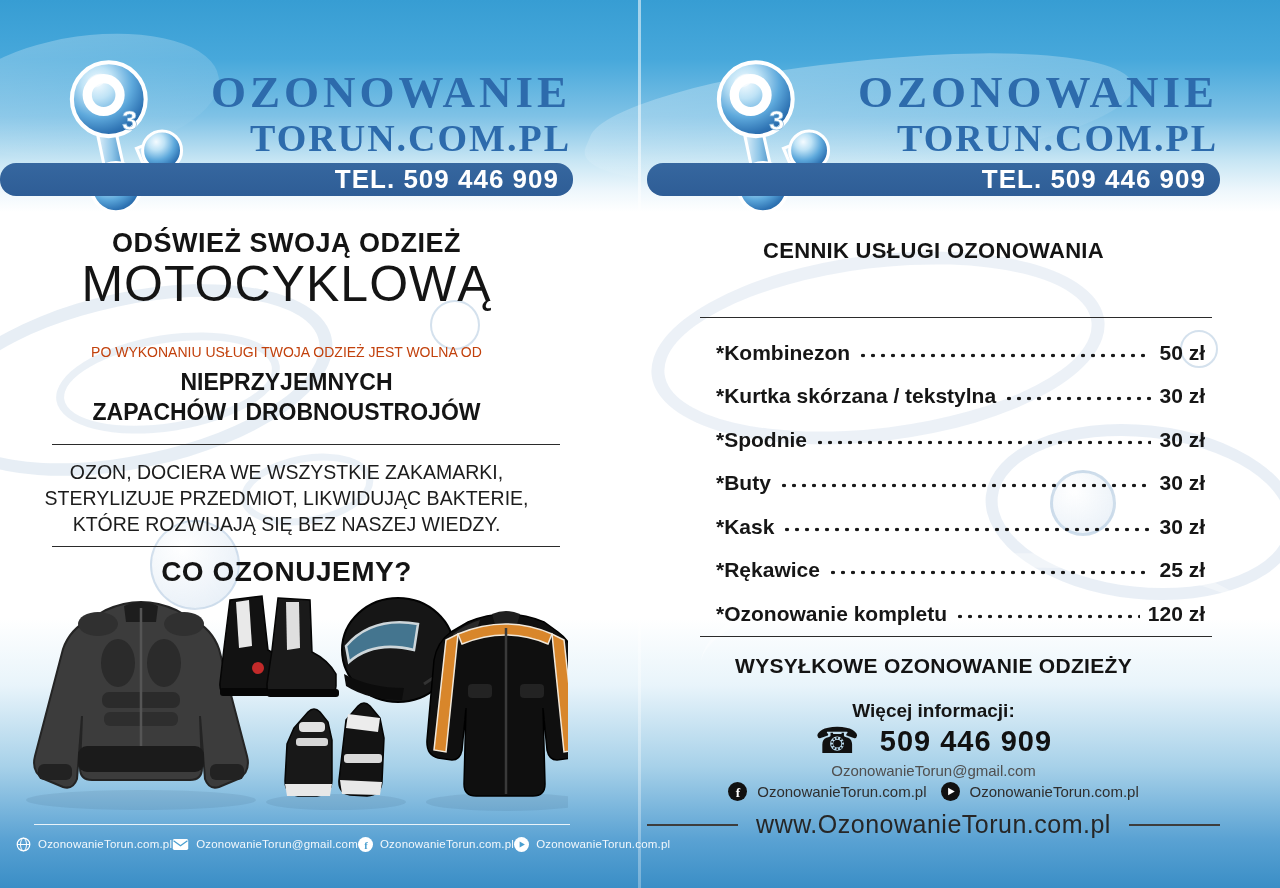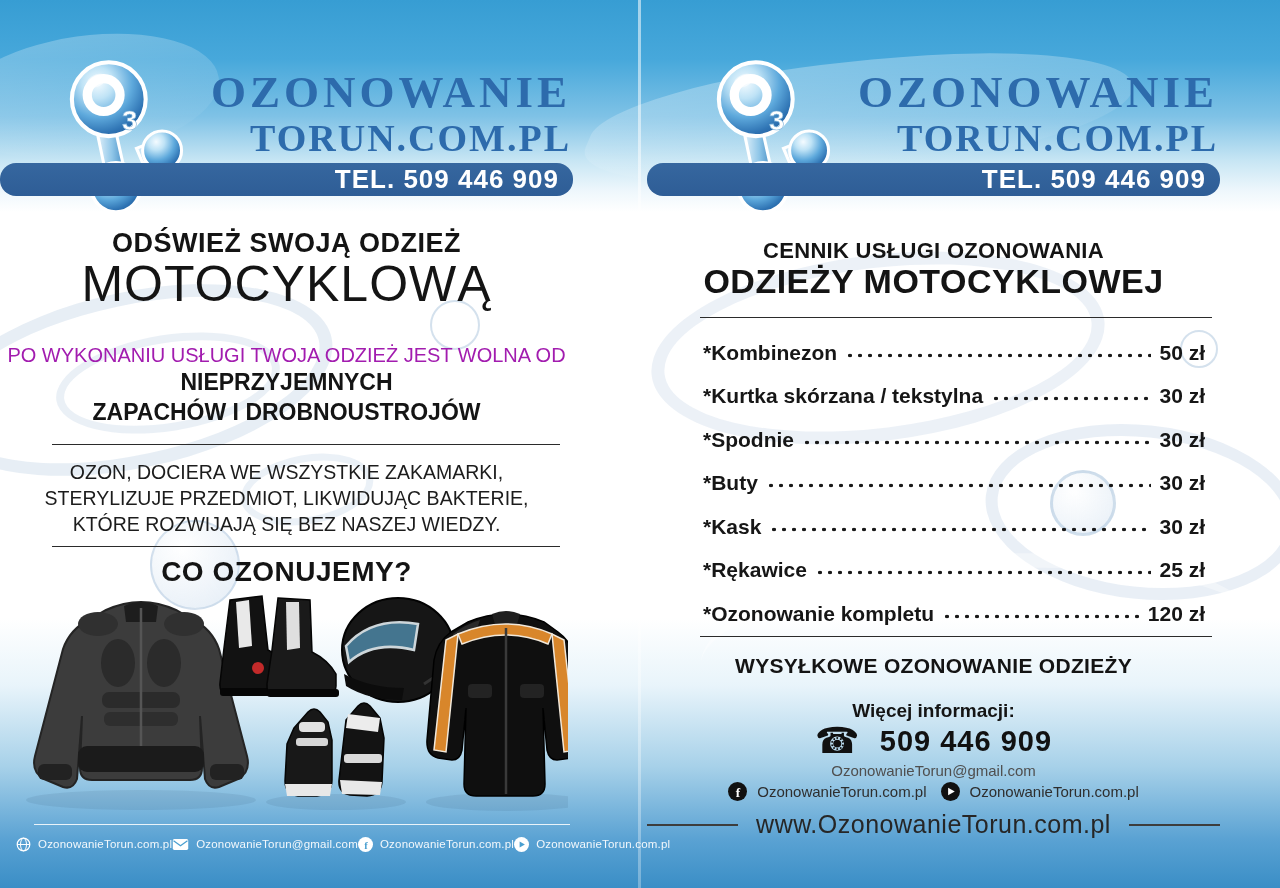--- a/index.html
+++ b/index.html
@@ -50,21 +50,21 @@
     background:linear-gradient(#36679f,#2e5d96);
     color:#fff;font-size:26px;font-weight:bold;letter-spacing:1px;
     line-height:33px;text-align:right;padding-right:14px;box-sizing:border-box;border-radius:16px;
   }
 
   .ctext{position:absolute;left:0;width:100%;text-align:center;color:#141414;}
 
   
   .l-h1{top:228px;font-size:27px;font-weight:bold;letter-spacing:.5px;}
   .l-h2{top:255px;font-size:50px;font-weight:normal;letter-spacing:1px;}
-  .l-sub1{top:344px;font-size:20px;font-weight:400;color:#a21caf;}
+  .l-sub1{top:344px;font-size:14px;font-weight:400;color:#c2410c;}
   .l-sub2{top:369px;font-size:23px;font-weight:bold;}
   .l-sub3{top:399px;font-size:23px;font-weight:bold;}
   .hr{position:absolute;height:0;border-top:1.5px solid #2b2b2b;}
   .l-hr1{top:444px;left:52px;width:508px;}
   .l-para{top:459px;left:28px;width:517px;font-size:19.5px;line-height:26px;font-weight:400;color:#1c1c1c;position:absolute;text-align:center;}
   .l-hr2{top:546px;left:52px;width:508px;}
   .l-q{top:556px;font-size:28px;font-weight:bold;letter-spacing:.5px;}
   .gear{position:absolute;left:6px;top:588px;width:562px;height:228px;}
 
   .l-foot-line{position:absolute;top:824px;left:34px;width:536px;border-top:1.5px solid rgba(255,255,255,.85);}
@@ -74,21 +74,21 @@
   }
   .lf-item{display:flex;align-items:center;gap:7px;}
   .lf-item svg{display:block;}
   .lf-label{font-size:11.5px;color:rgba(255,255,255,.92);letter-spacing:.2px;}
 
   
   .r-t1{top:238px;font-size:22px;font-weight:bold;letter-spacing:.3px;}
   .r-t2{top:262px;font-size:34px;font-weight:bold;letter-spacing:.5px;}
   .r-hr1{top:317px;left:53px;width:512px;border-top:1.5px solid #2b2b2b;}
   .price-list{position:absolute;top:325px;left:56px;width:502px;}
-  .price-row{height:43.5px;display:flex;align-items:flex-end;}
+  .price-row{height:43.5px;display:flex;align-items:flex-end;margin-left:13px;}
   .pr-item{font-size:21px;font-weight:bold;color:#161616;margin-bottom:4px;white-space:nowrap;}
   .pr-dots{
     flex:1;height:5px;margin:0 8px 11px 8px;
     background-image:radial-gradient(circle,#191919 1.7px,rgba(0,0,0,0) 2.1px);
     background-size:10px 5px;background-repeat:repeat-x;background-position:0 50%;
   }
   .pr-price{font-size:21px;font-weight:bold;color:#161616;margin-bottom:4px;white-space:nowrap;}
   .r-hr2{top:636px;left:53px;width:512px;border-top:1.5px solid #2b2b2b;}
   .r-ship{top:654px;font-size:21px;font-weight:bold;letter-spacing:.3px;}
   .r-more{top:700px;font-size:19px;font-weight:bold;}
@@ -280,21 +280,20 @@
     <ellipse cx="54" cy="124" rx="7" ry="4" fill="#ffffff" opacity="0.5" transform="rotate(-20 54 124)"></ellipse>
   </svg>
 
   <div class="logo-text">
     <div class="lt1">OZONOWANIE</div>
     <div class="lt2">TORUN.COM.PL</div>
   </div>
   <div class="tel-band">TEL. 509 446 909</div>
 
   <div class="ctext r-t1">CENNIK USŁUGI OZONOWANIA</div>
-  <div class="ctext r-t2">ODZIEŻY MOTOCYKLOWEJ</div>
   <div class="hr r-hr1"></div>
 
   <div class="price-list">
     <div class="price-row">
       <span class="pr-item">*Kombinezon</span>
       <span class="pr-dots"></span>
       <span class="pr-price">50 zł</span>
     </div>
     <div class="price-row">
       <span class="pr-item">*Kurtka skórzana / tekstylna</span>

